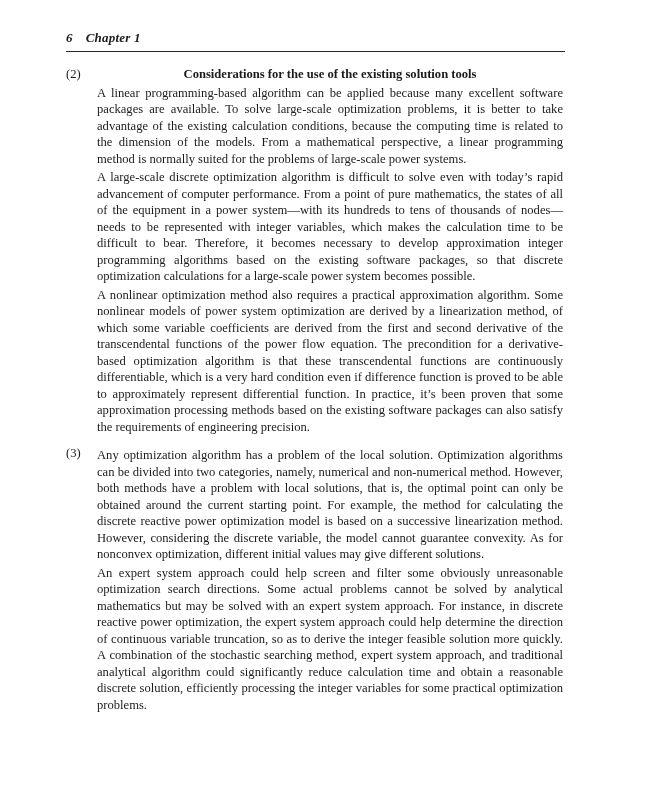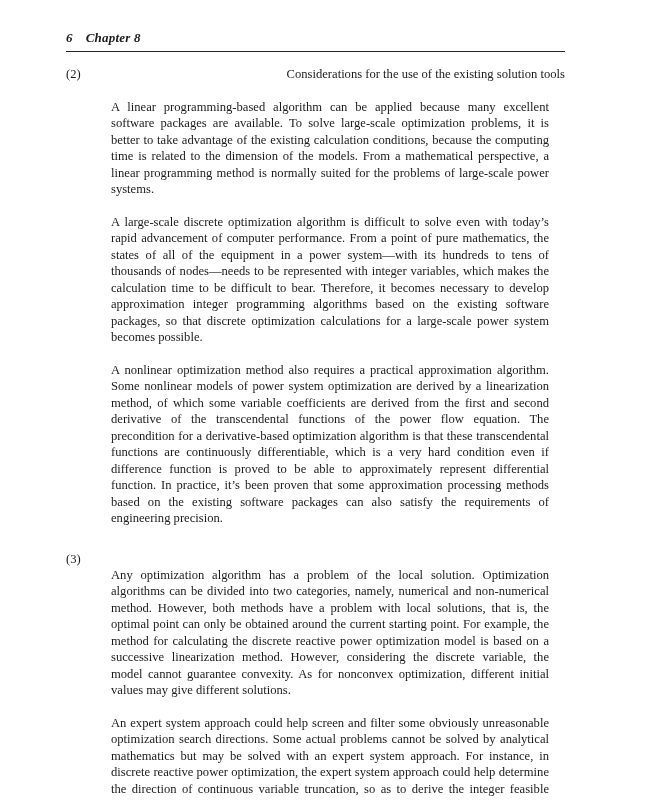--- a/index.html
+++ b/index.html
@@ -43,39 +43,39 @@
     margin-top: 8px;
   }
   .section-label {
     grid-column: 1;
   }
   .section-content {
     grid-column: 2;
   }
   .section-heading {
     margin: 0;
-    font-weight: normal;
+    font-weight: bold;
     font-size: 12.6px;
     line-height: 16.5px;
-    text-align: right;
+    text-align: center;
   }
   .paragraph {
-    margin: 16px;
+    margin: 2px;
     text-align: justify;
     font-family: Liberation Serif, serif;
   }
 </style>
 </head>
 <body>
 
 <div class="page">
 
   <div class="page-header">
     <span>6</span>
-    <span>Chapter 8</span>
+    <span>Chapter 1</span>
   </div>
 
   <div class="sections">
 
     <div class="section">
       <span class="section-label">(2)</span>
       <div class="section-content">
         <p class="section-heading">Considerations for the use of the existing solution tools</p>
         <p class="paragraph">A linear programming-based algorithm can be applied because many excellent software packages are available. To solve large-scale optimization problems, it is better to take advantage of the existing calculation conditions, because the computing time is related to the dimension of the models. From a mathematical perspective, a linear programming method is normally suited for the problems of large-scale power systems.</p>
         <p class="paragraph">A large-scale discrete optimization algorithm is difficult to solve even with today’s rapid advancement of computer performance. From a point of pure mathematics, the states of all of the equipment in a power system—with its hundreds to tens of thousands of nodes—needs to be represented with integer variables, which makes the calculation time to be difficult to bear. Therefore, it becomes necessary to develop approximation integer programming algorithms based on the existing software packages, so that discrete optimization calculations for a large-scale power system becomes possible.</p>

